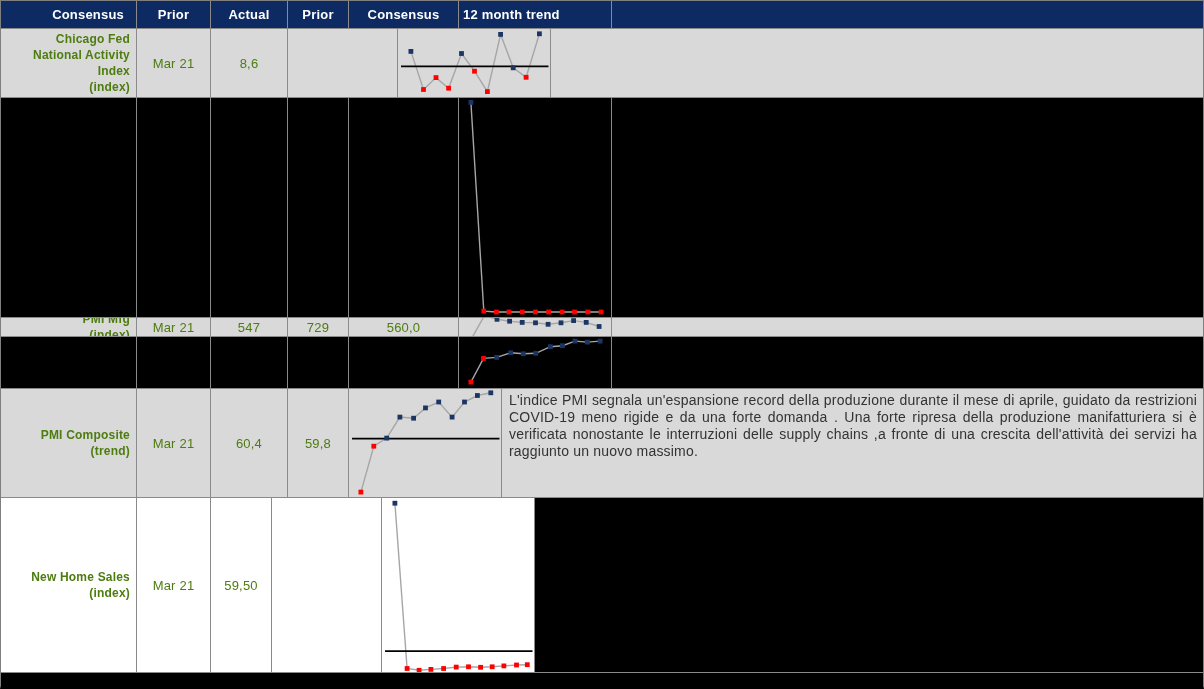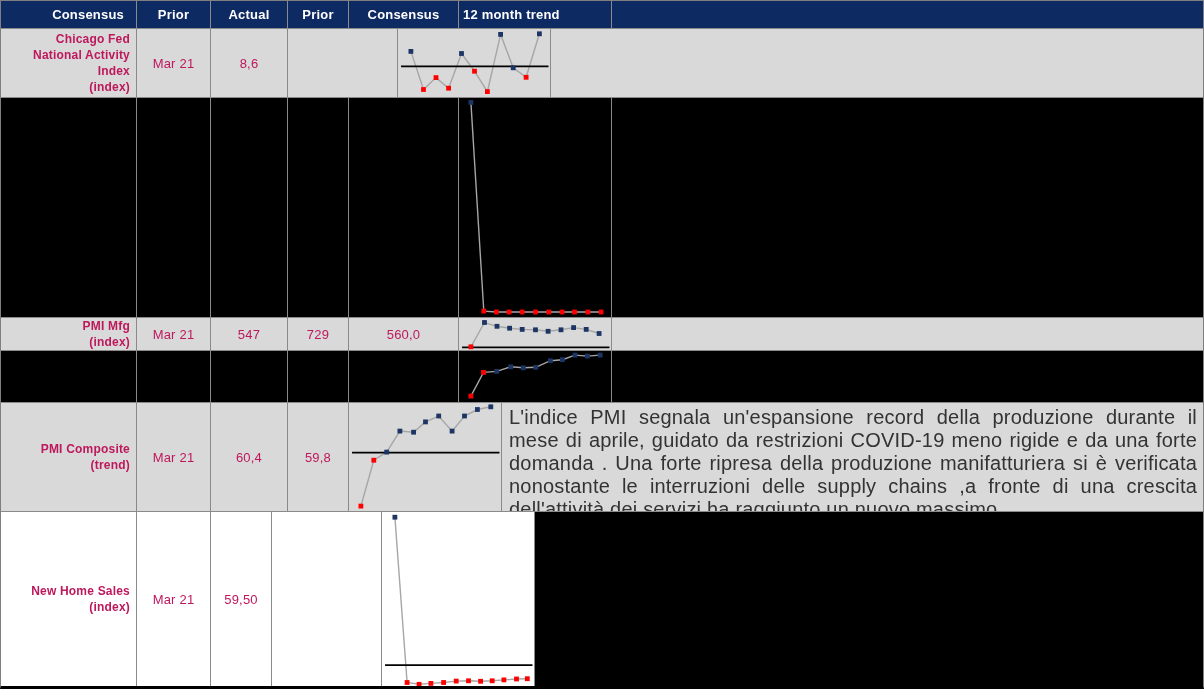--- a/index.html
+++ b/index.html
@@ -9,47 +9,47 @@
     border:1px solid #7f7f7f;
     border-bottom:3px solid #000;
     background:#000;
     overflow:hidden;
   }
   .tr { display:flex; width:100%; }
   .td {
     border-right:1px solid #8a8a8a;
     border-bottom:1px solid #8a8a8a;
     display:flex; align-items:center; justify-content:center;
-    font-size:13px; color:#be185d; letter-spacing:0.2px;
+    font-size:13px; color:#4d7c0f; letter-spacing:0.2px;
     overflow:hidden; position:relative;
   }
   .td:last-child { border-right:none; }
   .c0 { width:136px; } .c1 { width:74px; } .c2 { width:77px; }
   .c3 { width:61px; } .c4 { width:110px; } .c5 { width:153px; }
   .c6 { flex:1; }
   
   .hdr { height:28px; }
   .hdr .td { background:#0e2a63; color:#fff; font-weight:bold; font-size:13px; }
   .hdr .c0 { justify-content:flex-end; padding-right:12px; }
   .hdr .c5 { justify-content:flex-start; padding-left:4px; }
   
-  .r1 { height:69px; } .r2 { height:220px; } .r3 { height:33px; }
+  .r1 { height:69px; } .r2 { height:220px; } .r3 { height:19px; }
   .r4 { height:52px; } .r5 { height:109px; } .r6 { height:175px; }
   .row-gray .td { background:#d9d9d9; }
   .row-black .td { background:#000; }
   .row-white .td { background:#fff; }
   .cell-black { background:#000 !important; }
   .ind {
     justify-content:flex-end; text-align:right; padding-right:6px;
     font-weight:bold; font-size:12px; line-height:16px; white-space:pre-line;
   }
   .spark { padding:0; }
   .spark svg { display:block; overflow:visible; }
   .comment {
-    display:block; text-align:justify; font-size:20px; line-height:23px;
+    display:block; text-align:justify; font-size:14px; line-height:17px;
     padding:3px 6px 2px 7px; color:#333; letter-spacing:0.2px;
   }
 </style>
 </head>
 <body>
 
 <div class="tbl">
 
   <div class="tr hdr">
     <div class="td c0">Consensus</div>

